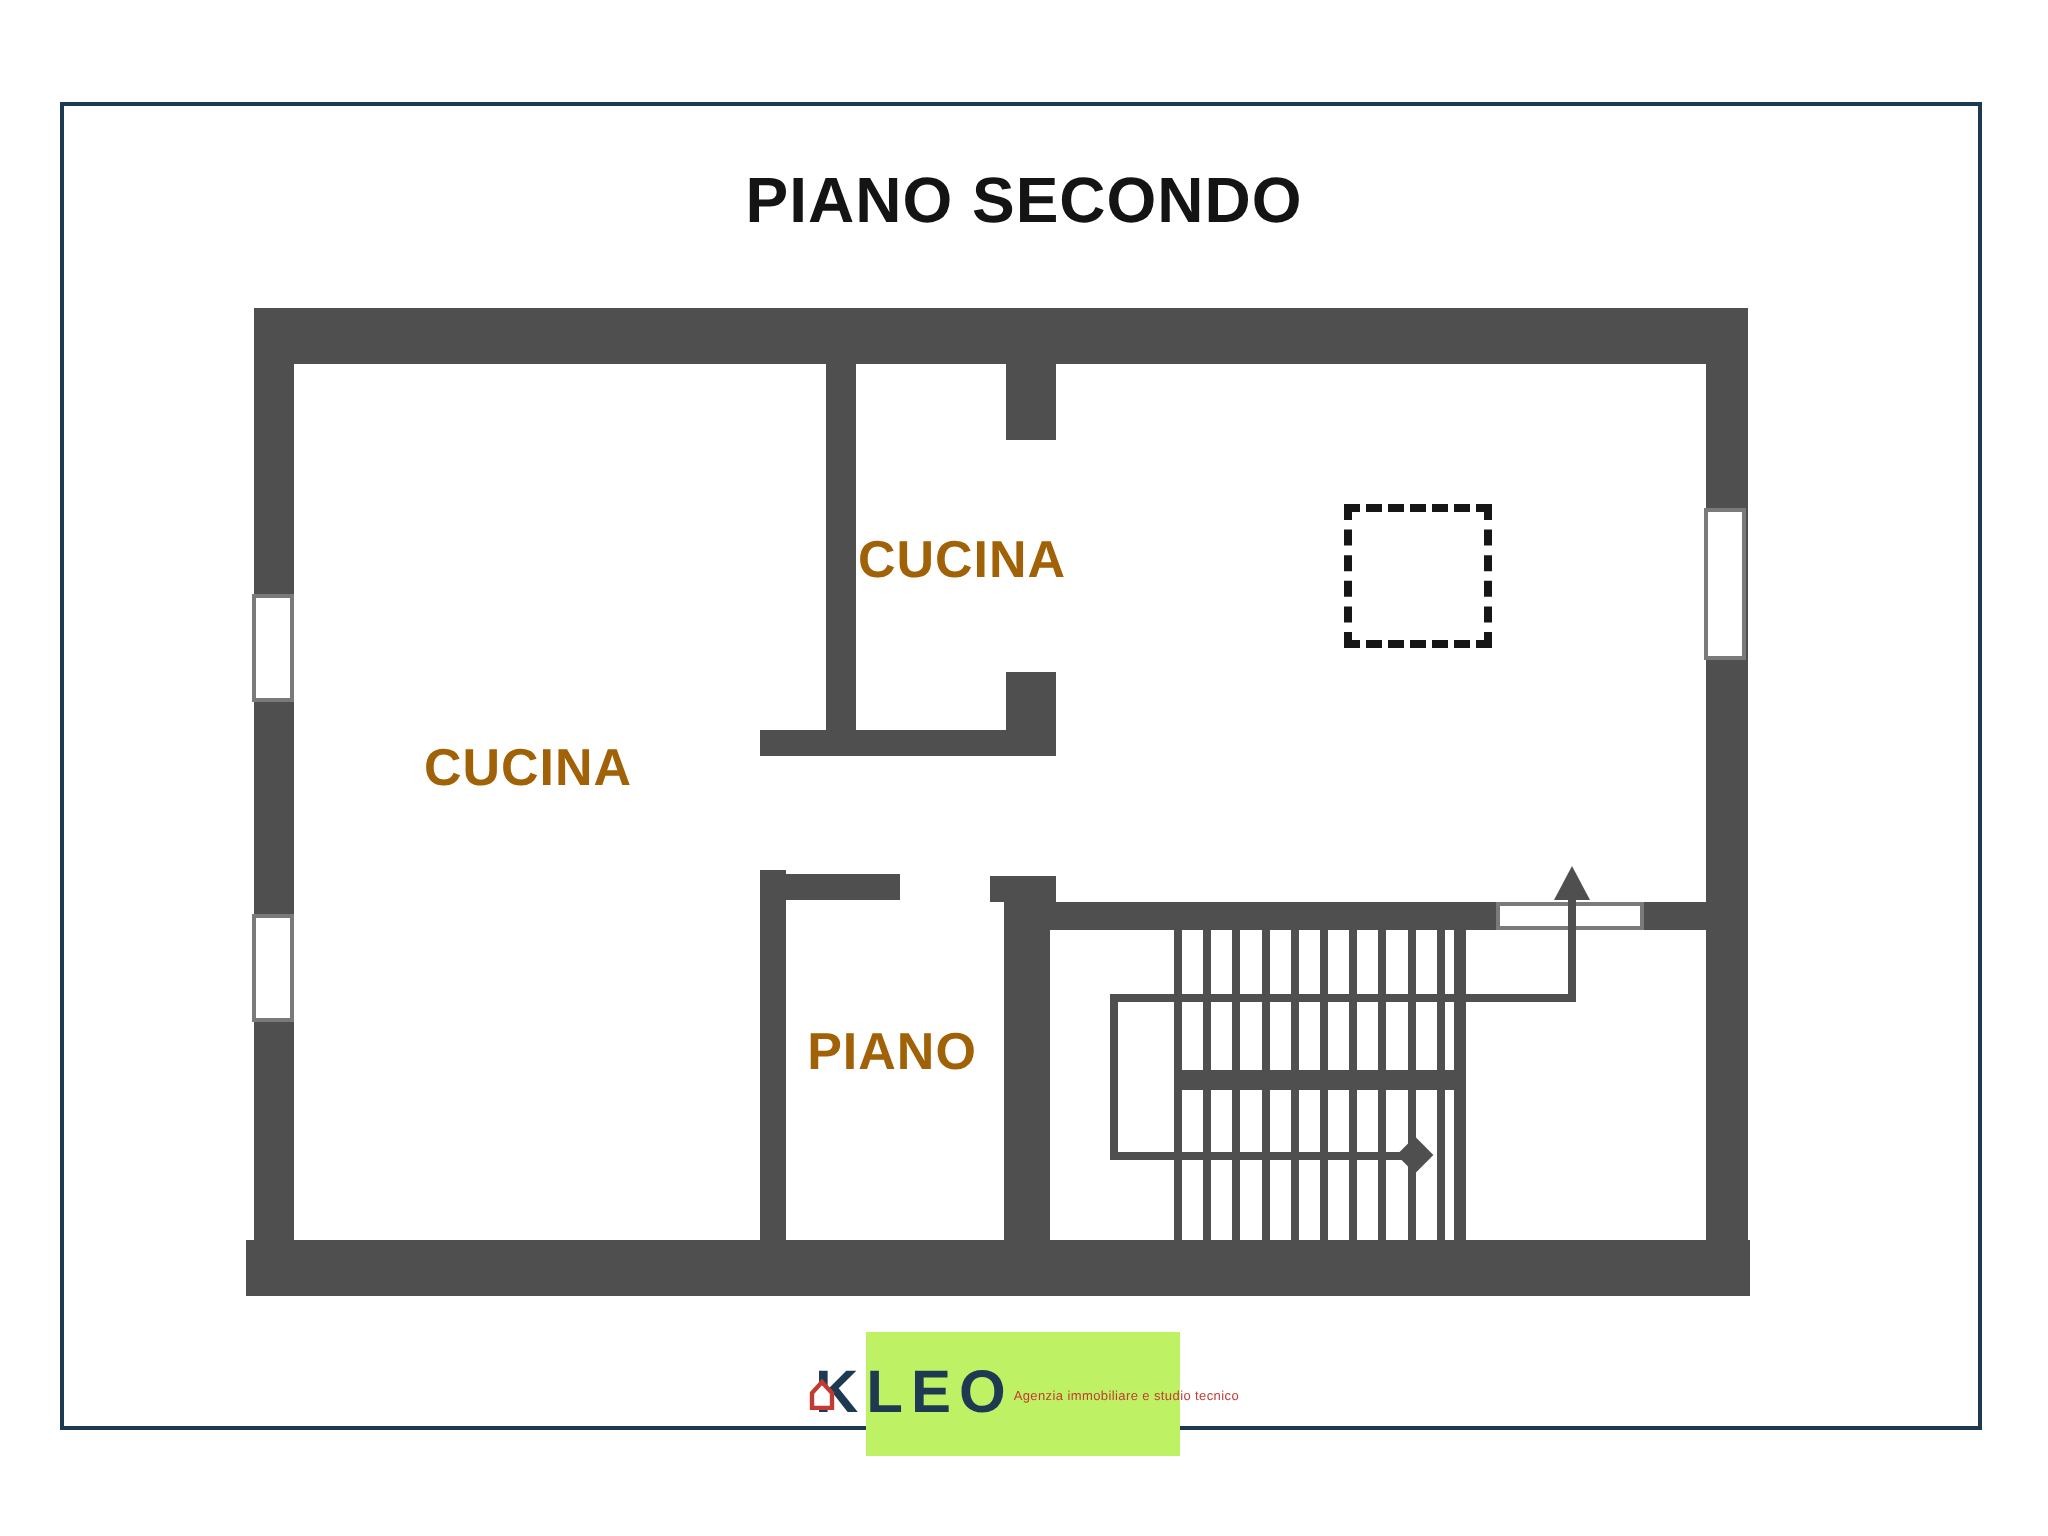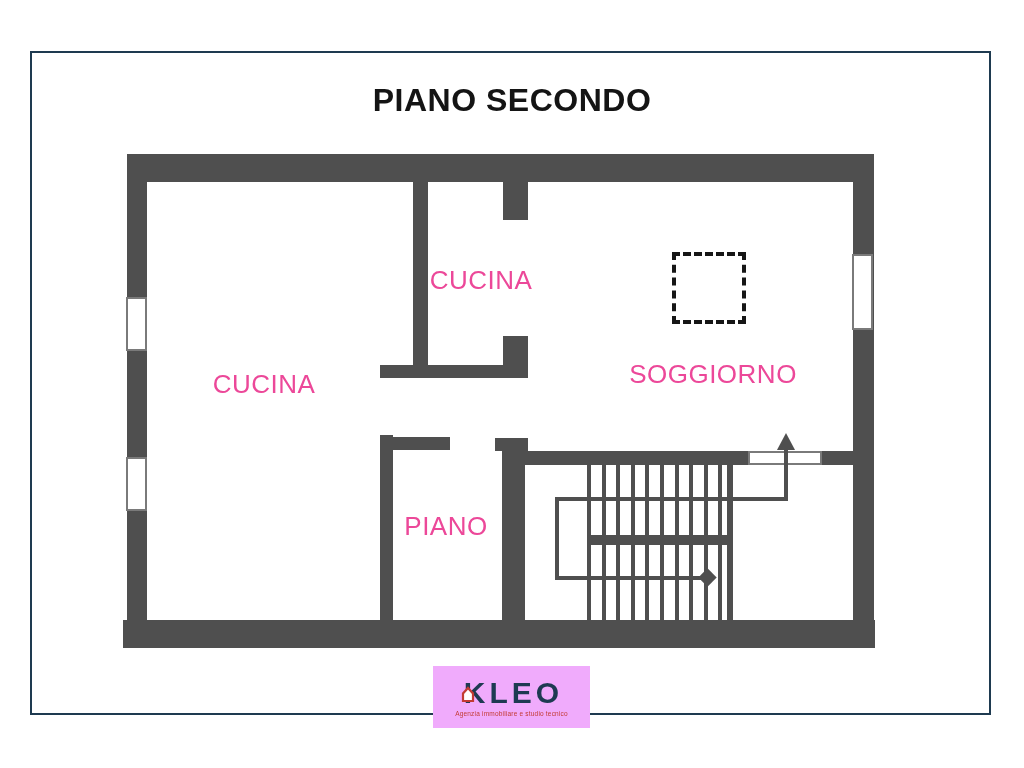--- a/index.html
+++ b/index.html
@@ -37,27 +37,27 @@
   .diamond {
     position:absolute; width:13px; height:13px; background:#4f4f4f;
     transform:rotate(45deg);
   }
   .dashed-square {
     position:absolute; left:672px; top:252px; width:74px; height:72px;
     border:4px dashed #161616; box-sizing:border-box; background:#fff;
   }
   .room-label {
     position:absolute; transform:translate(-50%,-50%);
-    font-size:26px; font-weight:normal; color:#ec4899; white-space:nowrap;
+    font-size:26px; font-weight:bold; color:#a16207; white-space:nowrap;
     letter-spacing:0.5px;
   }
   
   .logo-box {
     position:absolute; left:433px; top:666px; width:157px; height:62px;
-    background:#f0abfc; z-index:5; display:flex; flex-direction:column;
+    background:#bef264; z-index:5; display:flex; flex-direction:row;
     align-items:center; justify-content:center;
   }
   .logo-word {
     position:relative; font-size:30px; font-weight:bold; color:#1e3a52;
     letter-spacing:4px; line-height:1; padding-left:4px;
   }
   .logo-house { position:absolute; left:1px; bottom:1px; }
   .logo-tagline {
     font-size:6.5px; color:#c23b33; letter-spacing:0.2px; margin-top:2px;
     white-space:nowrap;
@@ -101,21 +101,20 @@
   <div class="thin" style="left:555px;top:497px;width:233px;height:4px"></div>
   <div class="thin" style="left:555px;top:576px;width:153px;height:4px"></div>
   <div class="thin" style="left:784px;top:450px;width:4px;height:51px"></div>
   <div class="arrowhead" style="left:777px;top:433px"></div>
   <div class="diamond" style="left:701px;top:571px"></div>
 
   <div class="dashed-square"></div>
 
   <div class="room-label" style="left:264px;top:384px">CUCINA</div>
   <div class="room-label" style="left:481px;top:280px">CUCINA</div>
-  <div class="room-label" style="left:713px;top:374px">SOGGIORNO</div>
   <div class="room-label" style="left:446px;top:526px">PIANO</div>
 
   <div class="logo-box">
     <div class="logo-word">
       <span>KLEO</span>
       <span class="logo-house">
         <svg width="14" height="16" viewBox="0 0 14 16">
           <path d="M2 15 L2 7.5 L7 2 L12 7.5 L12 15 Z" fill="#ffffff" stroke="#c23b33" stroke-width="2.2"></path>
         </svg>
       </span>

